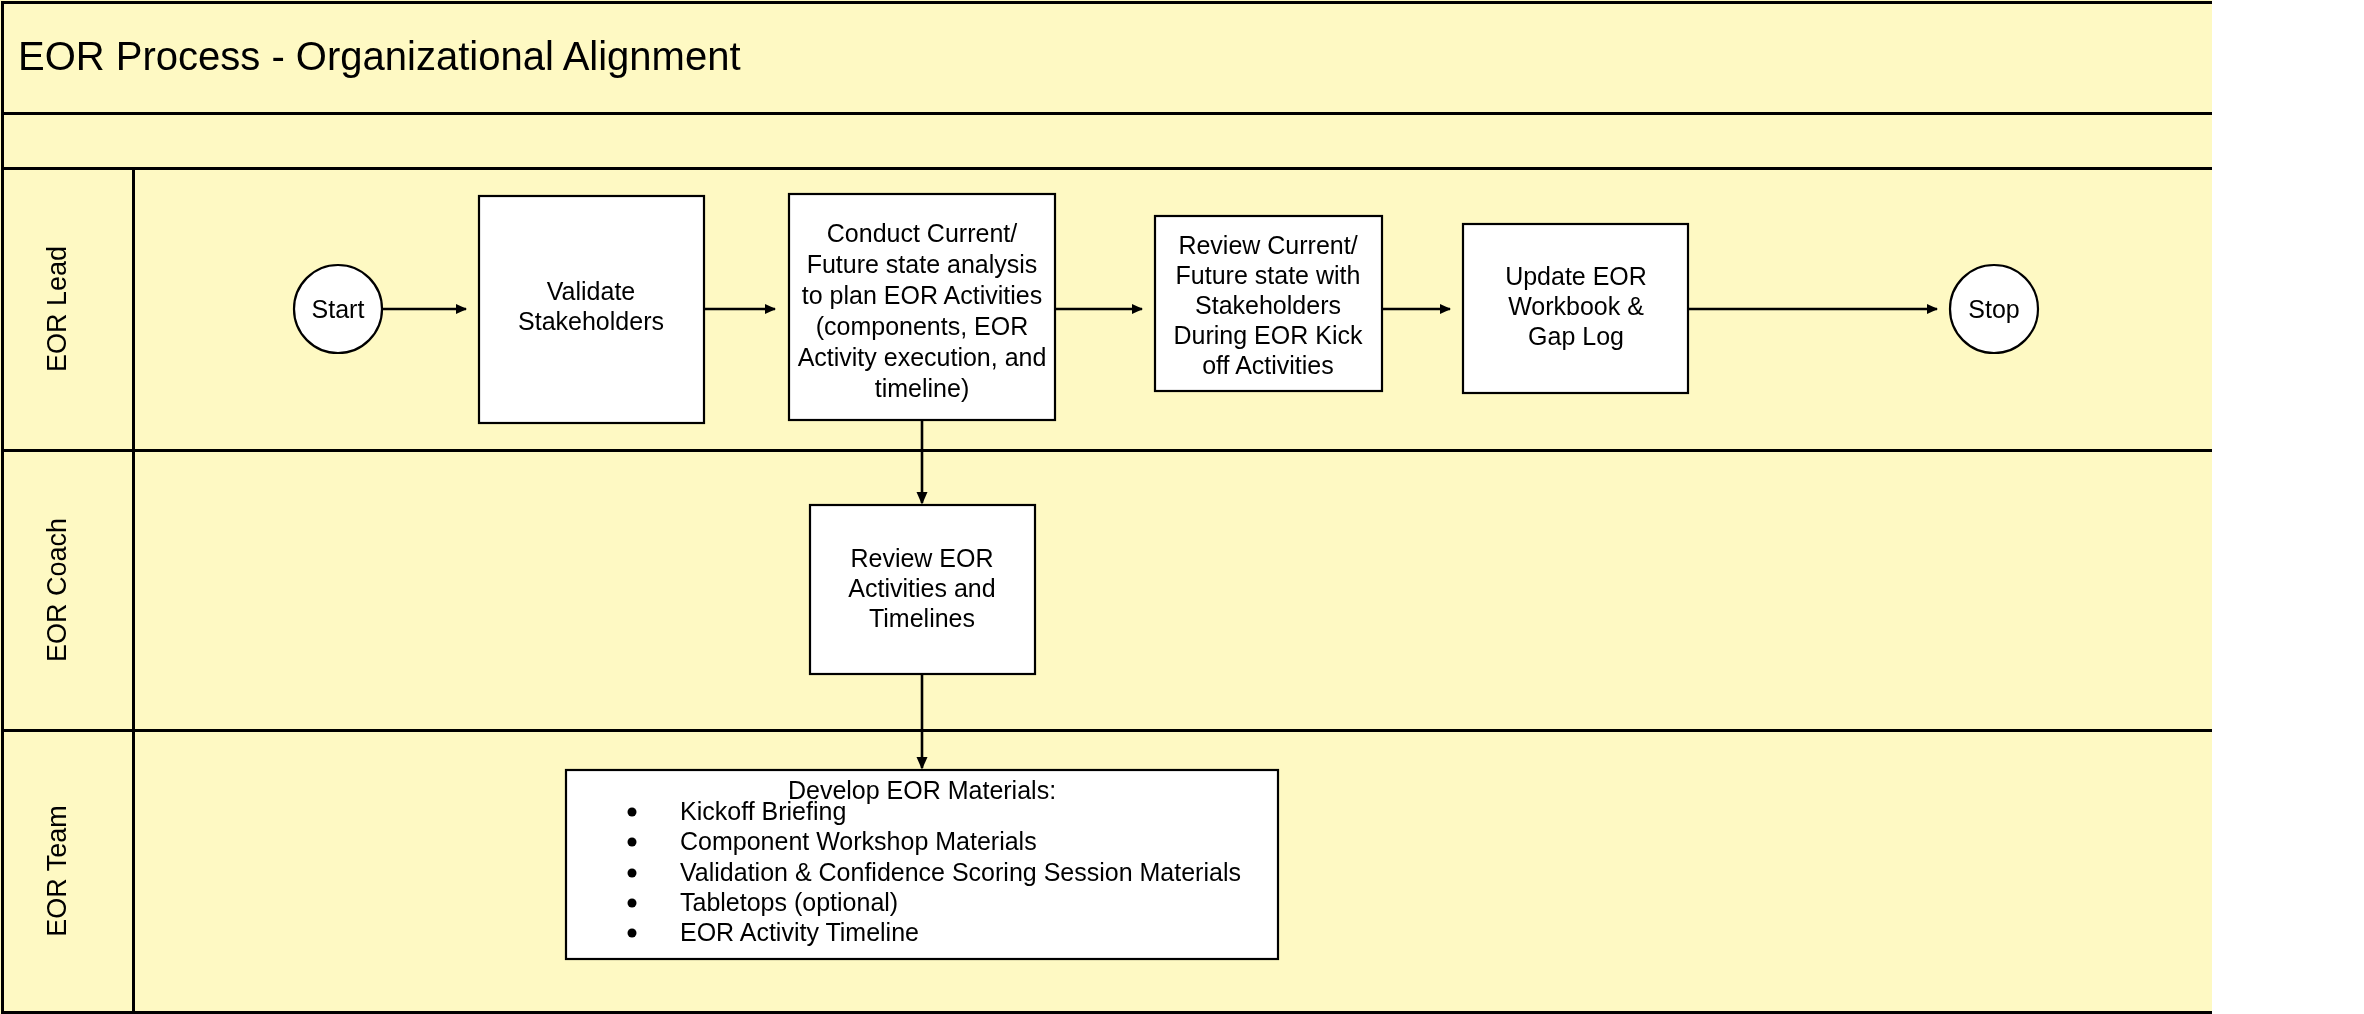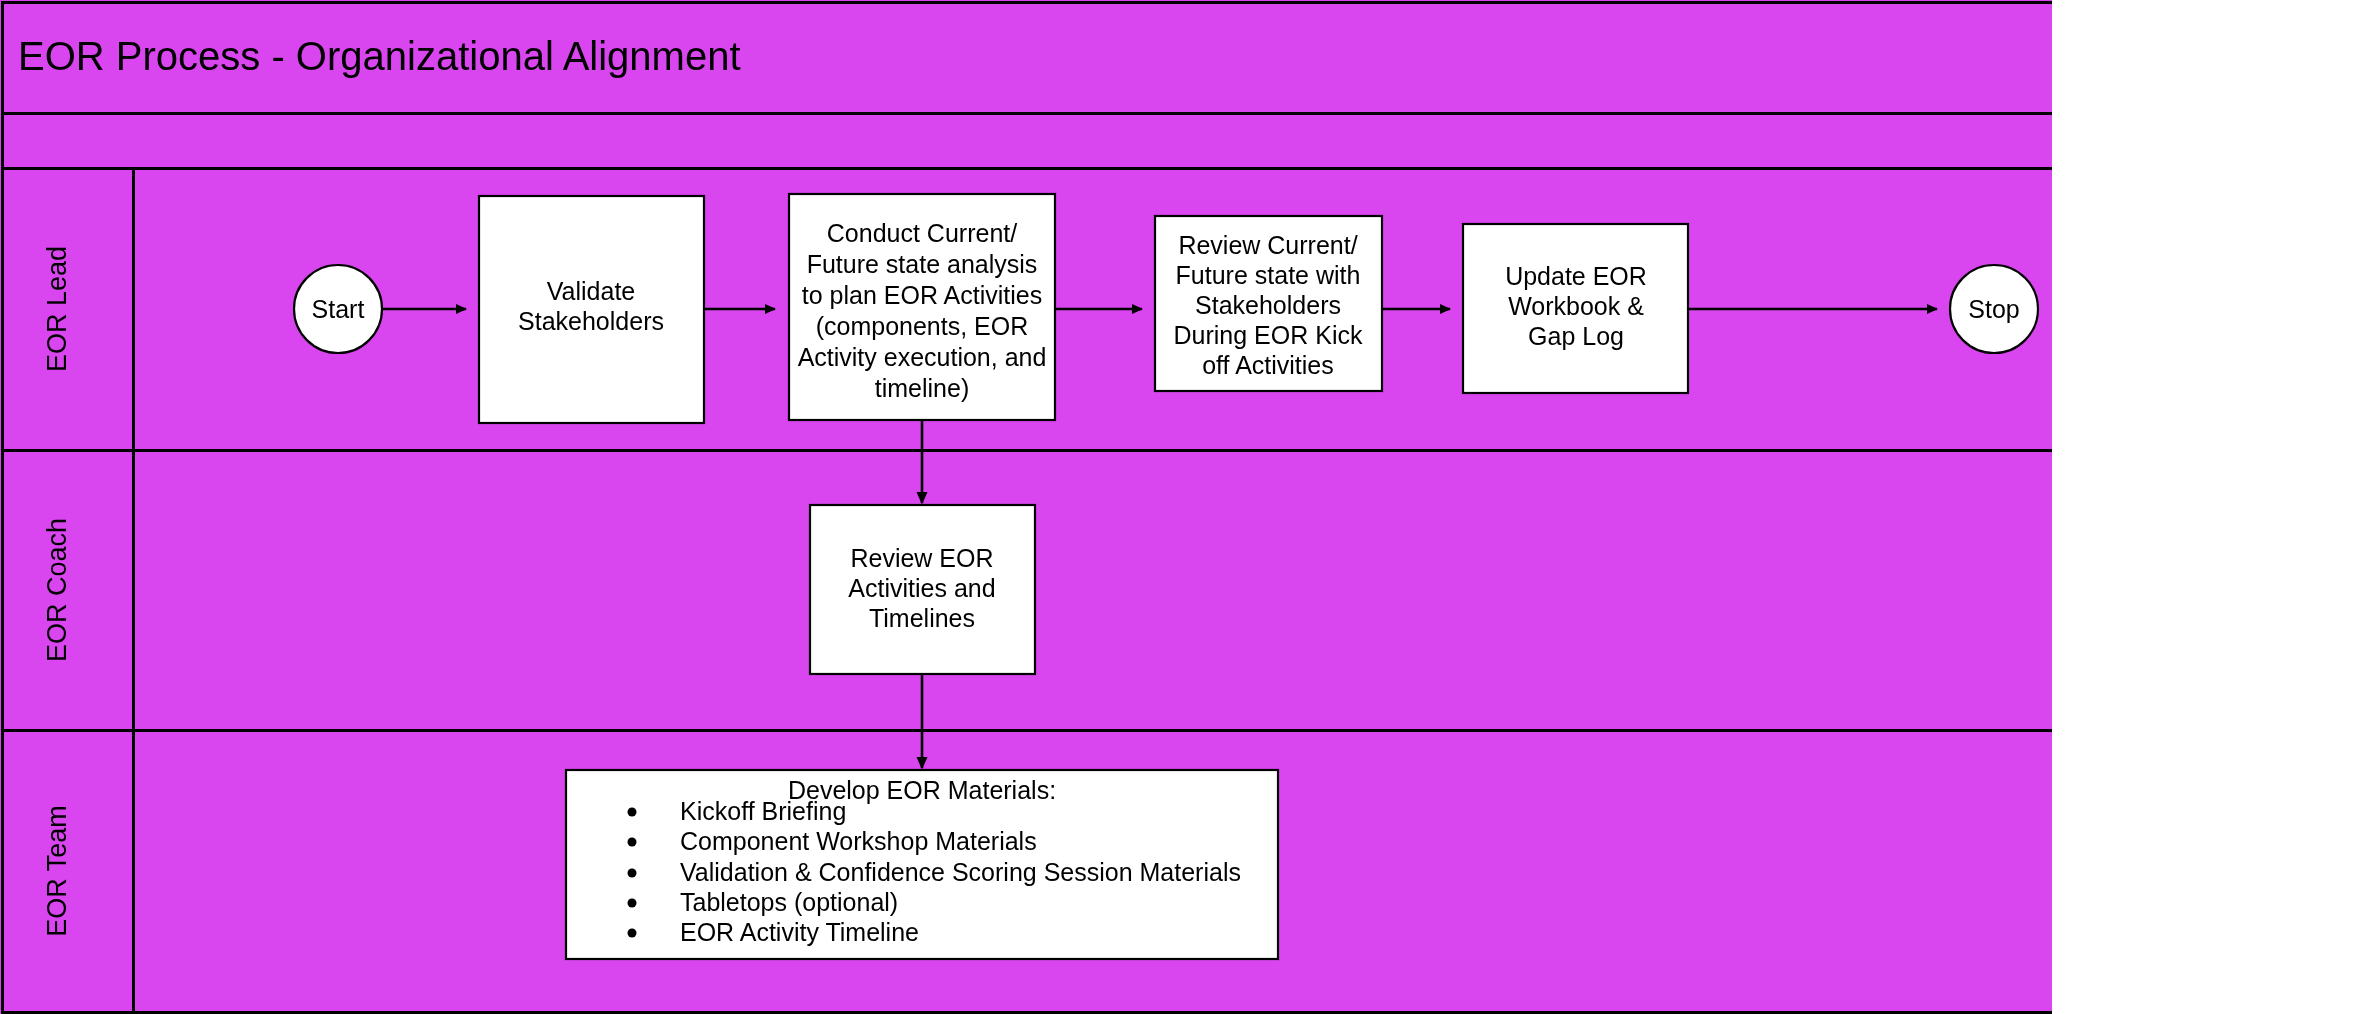--- a/index.html
+++ b/index.html
@@ -7,23 +7,23 @@
     margin: 0;
     padding: 0;
     background: #ffffff;
   }
   body {
     font-family: "Liberation Sans", sans-serif;
     color: #000000;
   }
   #page {
     position: relative;
-    width: 2052px;
+    width: 2212px;
     height: 1014px;
-    background: #d946ef;
+    background: #fef9c3;
     overflow: hidden;
   }
   svg#diagram {
     display: block;
     width: 2364px;
     height: 1014px;
   }
   .frame-line {
     stroke: #000000;
     fill: none;

